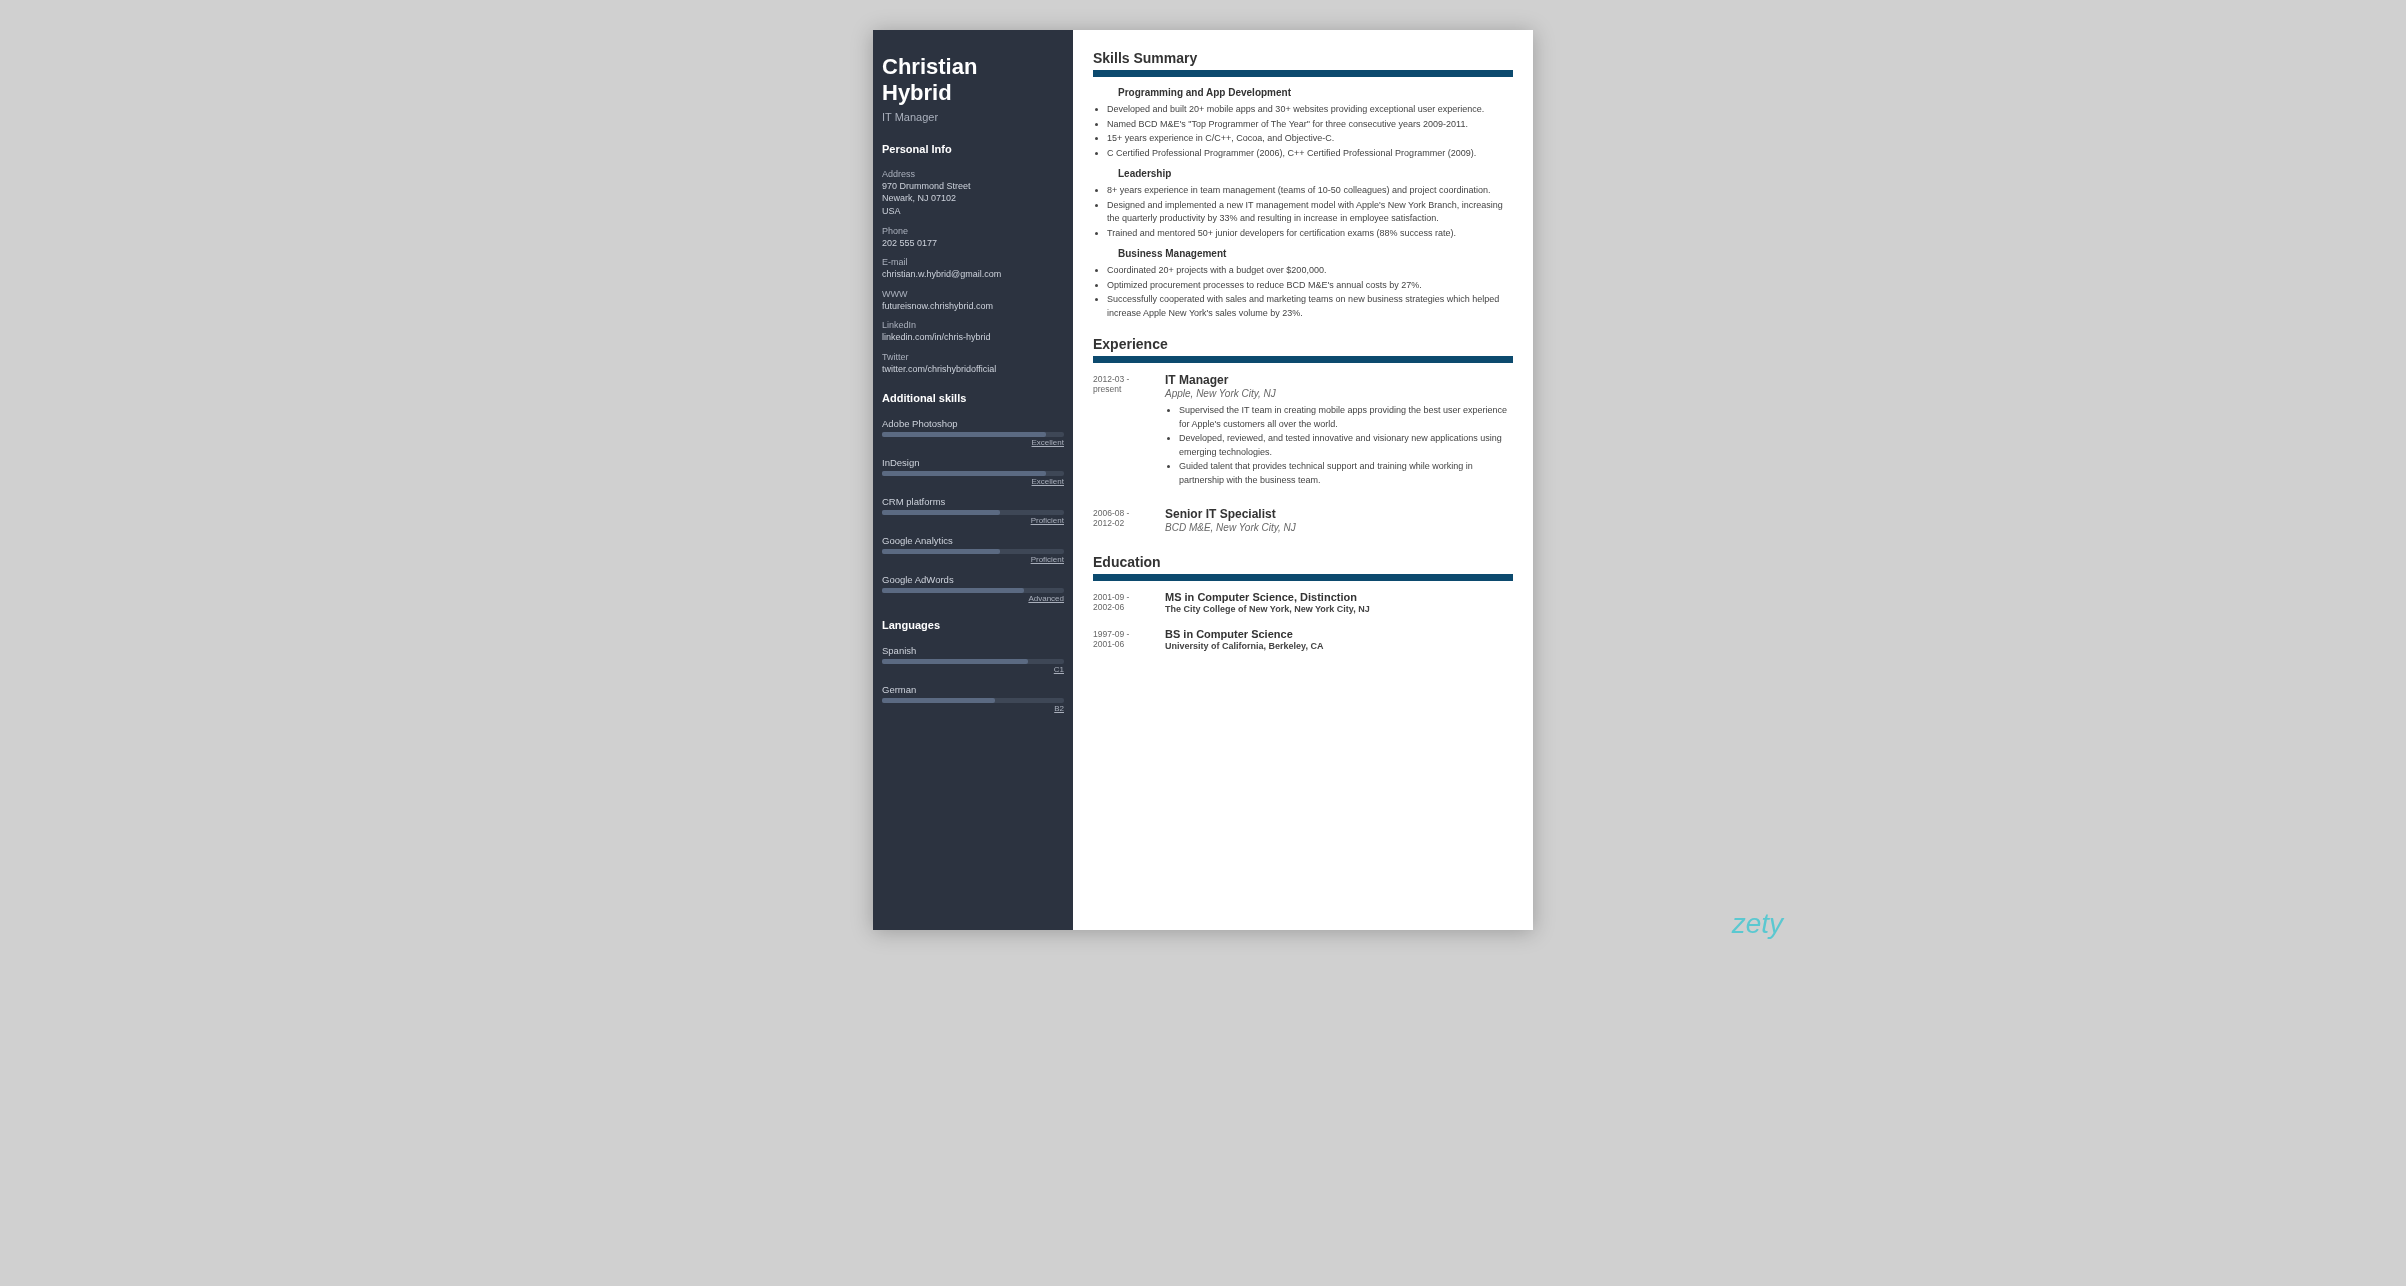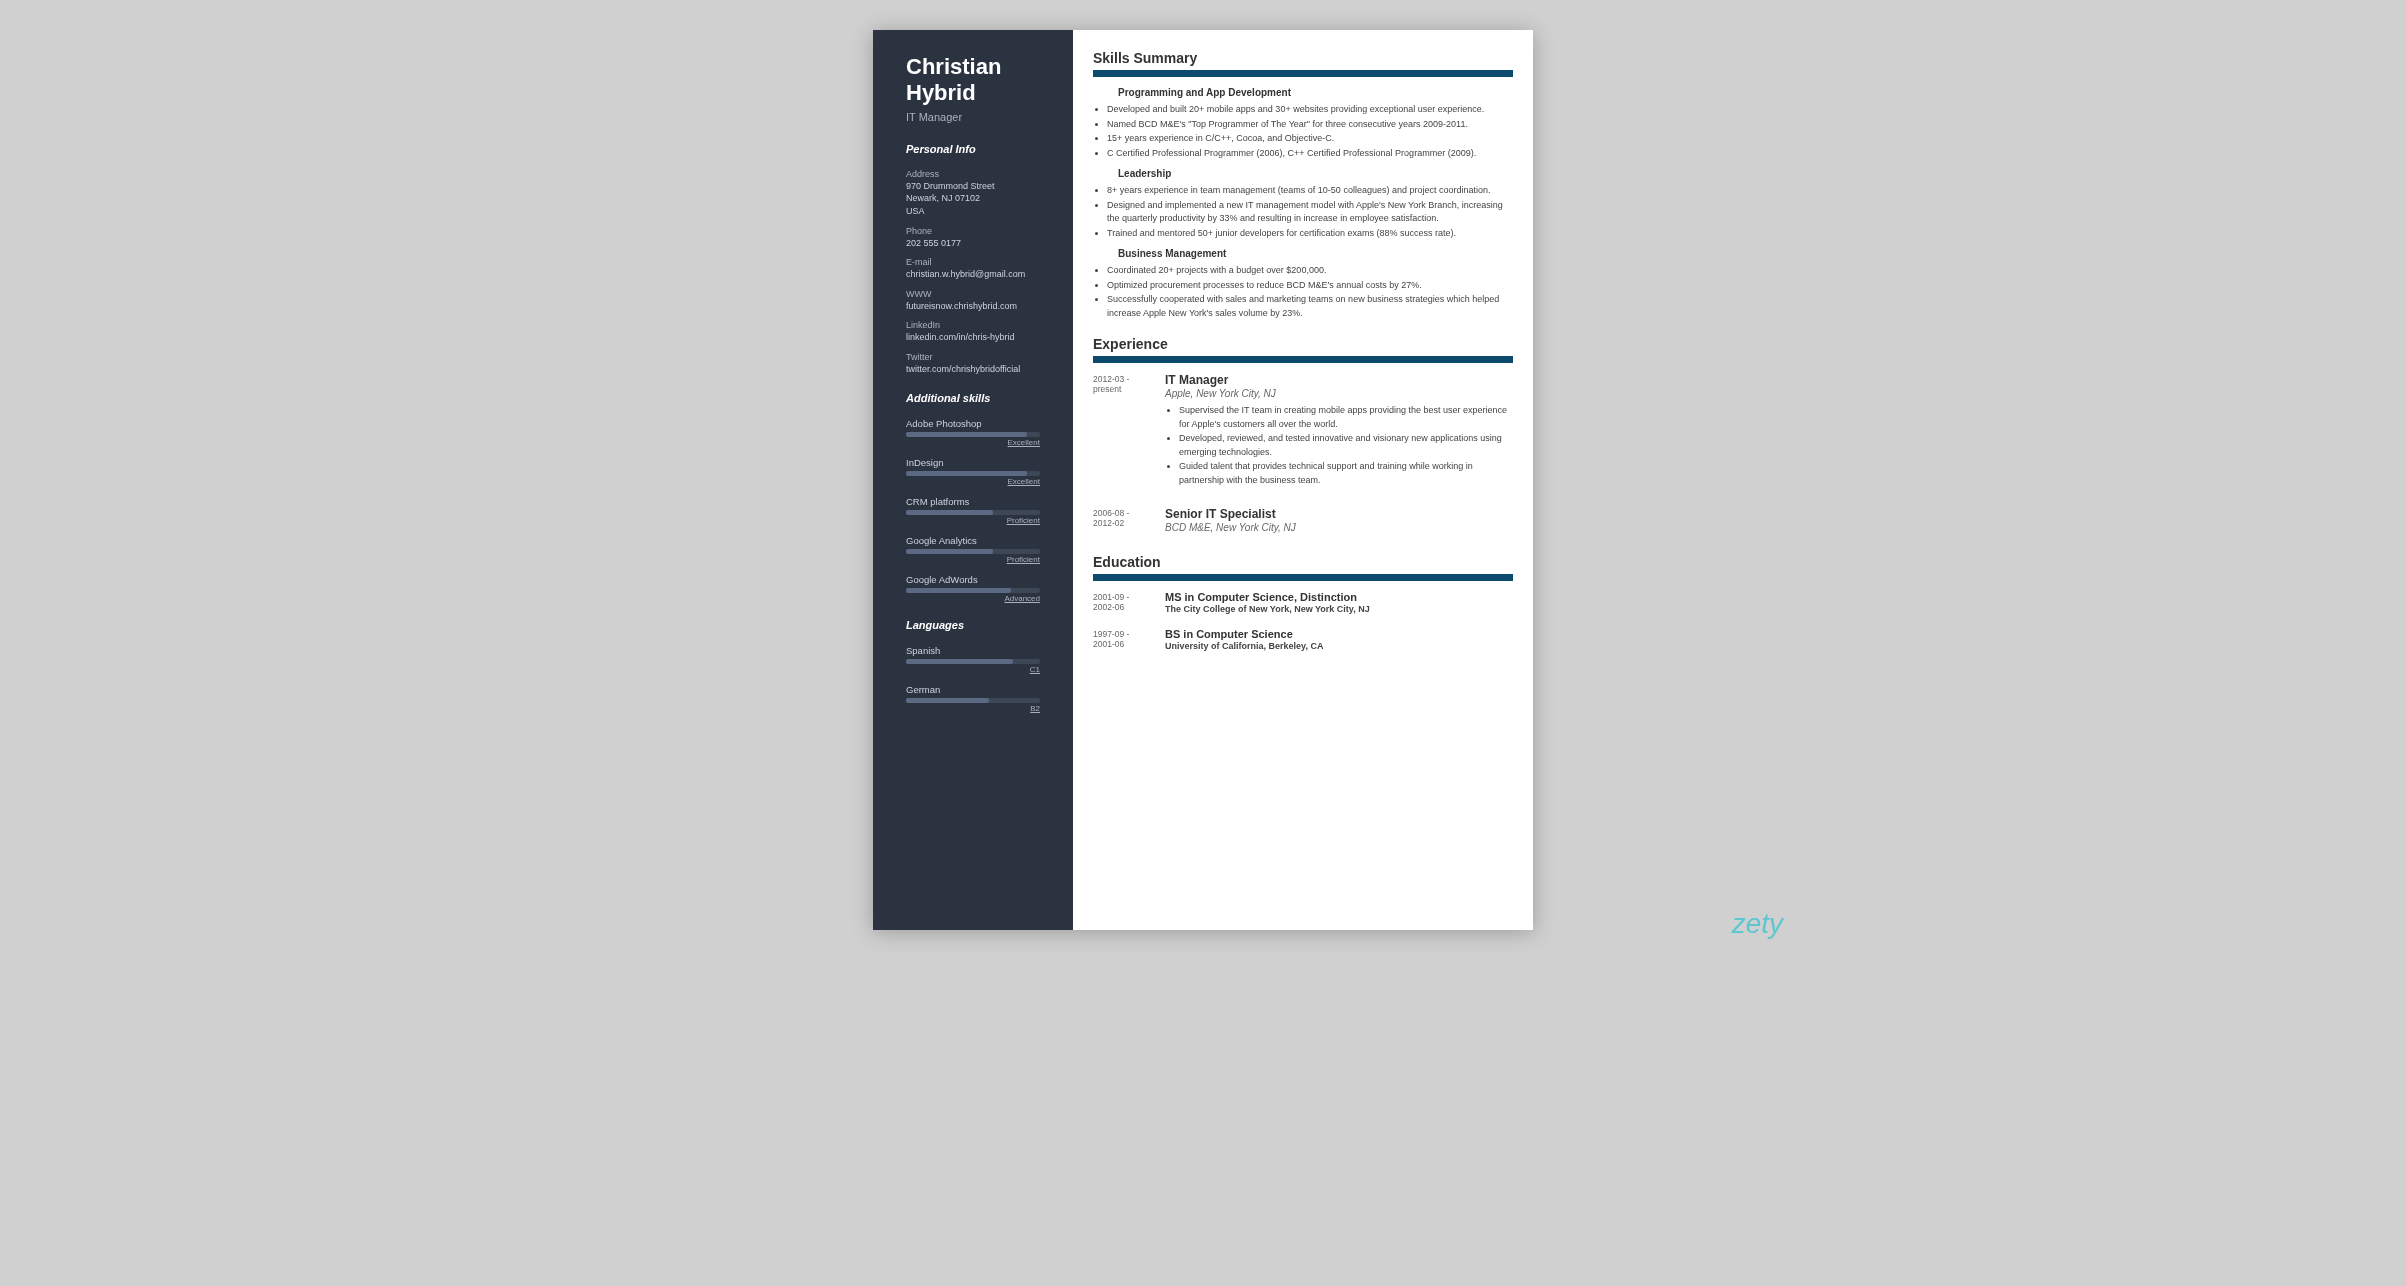--- a/index.html
+++ b/index.html
@@ -24,21 +24,21 @@
       box-shadow: 0 2px 20px rgba(0,0,0,0.25);
       background: #fff;
       min-height: 900px;
     }
     
     .sidebar {
       width: 200px;
       min-width: 200px;
       background: #2c3340;
       color: #fff;
-      padding: 24px 33px;
+      padding: 24px 9px;
     }
     .sidebar-name {
       font-size: 22px;
       font-weight: 700;
       line-height: 1.2;
       color: #fff;
       margin-bottom: 4px;
     }
     .sidebar-title {
       font-size: 11px;
@@ -46,21 +46,20 @@
       margin-bottom: 20px;
     }
     .sidebar-section-title {
       font-size: 11px;
       font-weight: 700;
       color: #fff;
       text-transform: none;
       margin-bottom: 10px;
       margin-top: 16px;
       padding-bottom: 4px;
-      font-style: italic;
     }
     .contact-field-label {
       font-size: 9px;
       color: #aab0bc;
       text-transform: none;
       margin-bottom: 1px;
       margin-top: 8px;
     }
     .contact-field-value {
       font-size: 9px;

